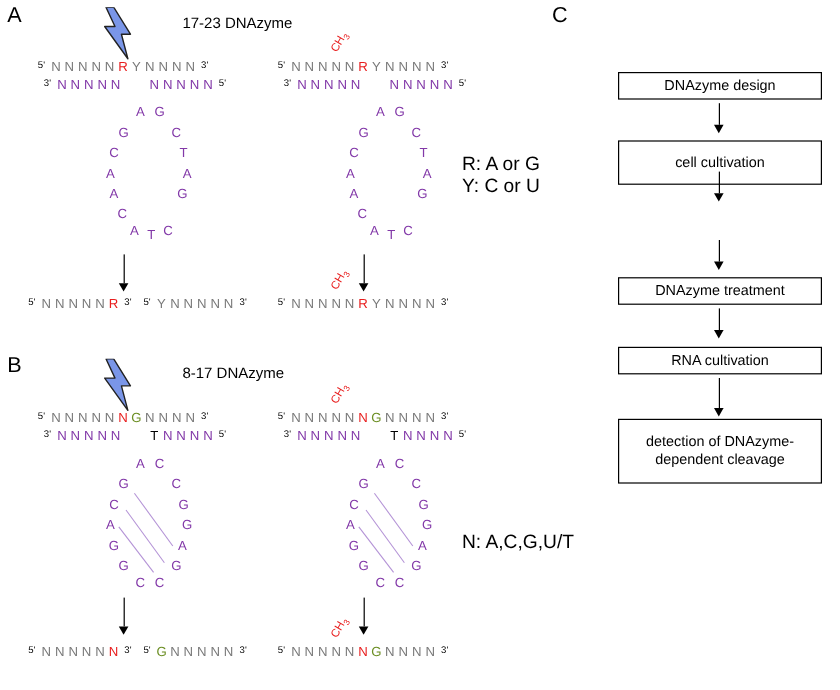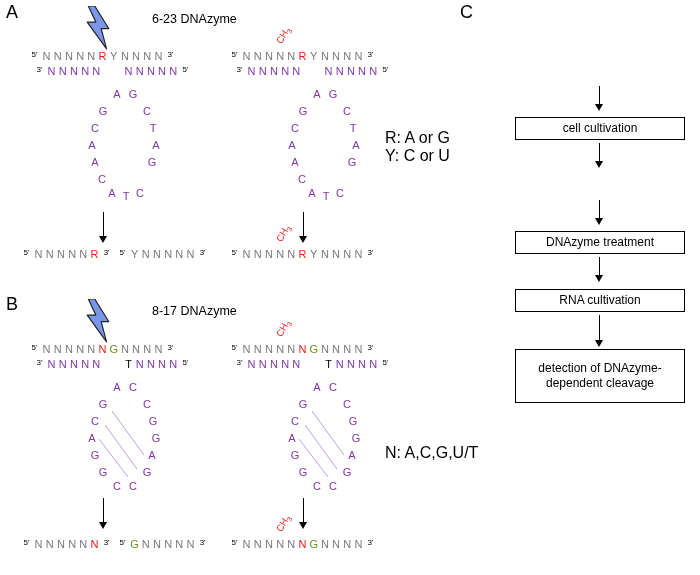--- a/index.html
+++ b/index.html
@@ -44,21 +44,21 @@
 </style>
 </head>
 <body>
 
 <div id="fig">
 
   <div class="plabel" style="left:6px;top:2px">A</div>
   <svg class="bolt" style="left:86px;top:6px" width="25" height="44" viewBox="0 0 21 41">
     <polygon points="7,0 20,21 13,21 18,40 0,15 8,15 1,0" fill="#7a96e8" stroke="#222" stroke-width="1.1" stroke-linejoin="round"></polygon>
   </svg>
-  <div class="ptitle" style="left:152px;top:12px">6-23 DNAzyme</div>
+  <div class="ptitle" style="left:152px;top:12px">17-23 DNAzyme</div>
 
   <div class="strand" style="left:28px;top:50px">
       <span class="pr">5'</span>
       <span class="g">N</span>
       <span class="g">N</span>
       <span class="g">N</span>
       <span class="g">N</span>
       <span class="g">N</span>
       <span class="r">R</span>
       <span class="g">Y</span>
@@ -336,22 +336,23 @@
       <span class="r">N</span>
       <span class="o">G</span>
       <span class="g">N</span>
       <span class="g">N</span>
       <span class="g">N</span>
       <span class="g">N</span>
       <span class="pr">3'</span>
     </div>
 
   <div class="plabel" style="left:460px;top:2px">C</div>
+  <div class="fc-box" style="top:60px;height:23px">DNAzyme design</div>
   <div class="varrow" style="left:599px;top:86px;height:18px"></div>
-  <div class="fc-box" style="top:117px;height:23px">cell cultivation</div>
+  <div class="fc-box" style="top:117px;height:37px">cell cultivation</div>
   <div class="varrow" style="left:599px;top:143px;height:18px"></div>
   <div class="varrow" style="left:599px;top:200px;height:18px"></div>
   <div class="fc-box" style="top:231px;height:23px">DNAzyme treatment</div>
   <div class="varrow" style="left:599px;top:257px;height:18px"></div>
   <div class="fc-box" style="top:289px;height:23px">RNA cultivation</div>
   <div class="varrow" style="left:599px;top:315px;height:25px"></div>
   <div class="fc-box" style="top:349px;height:54px">detection of DNAzyme-dependent cleavage</div>
 
 </div>
 

